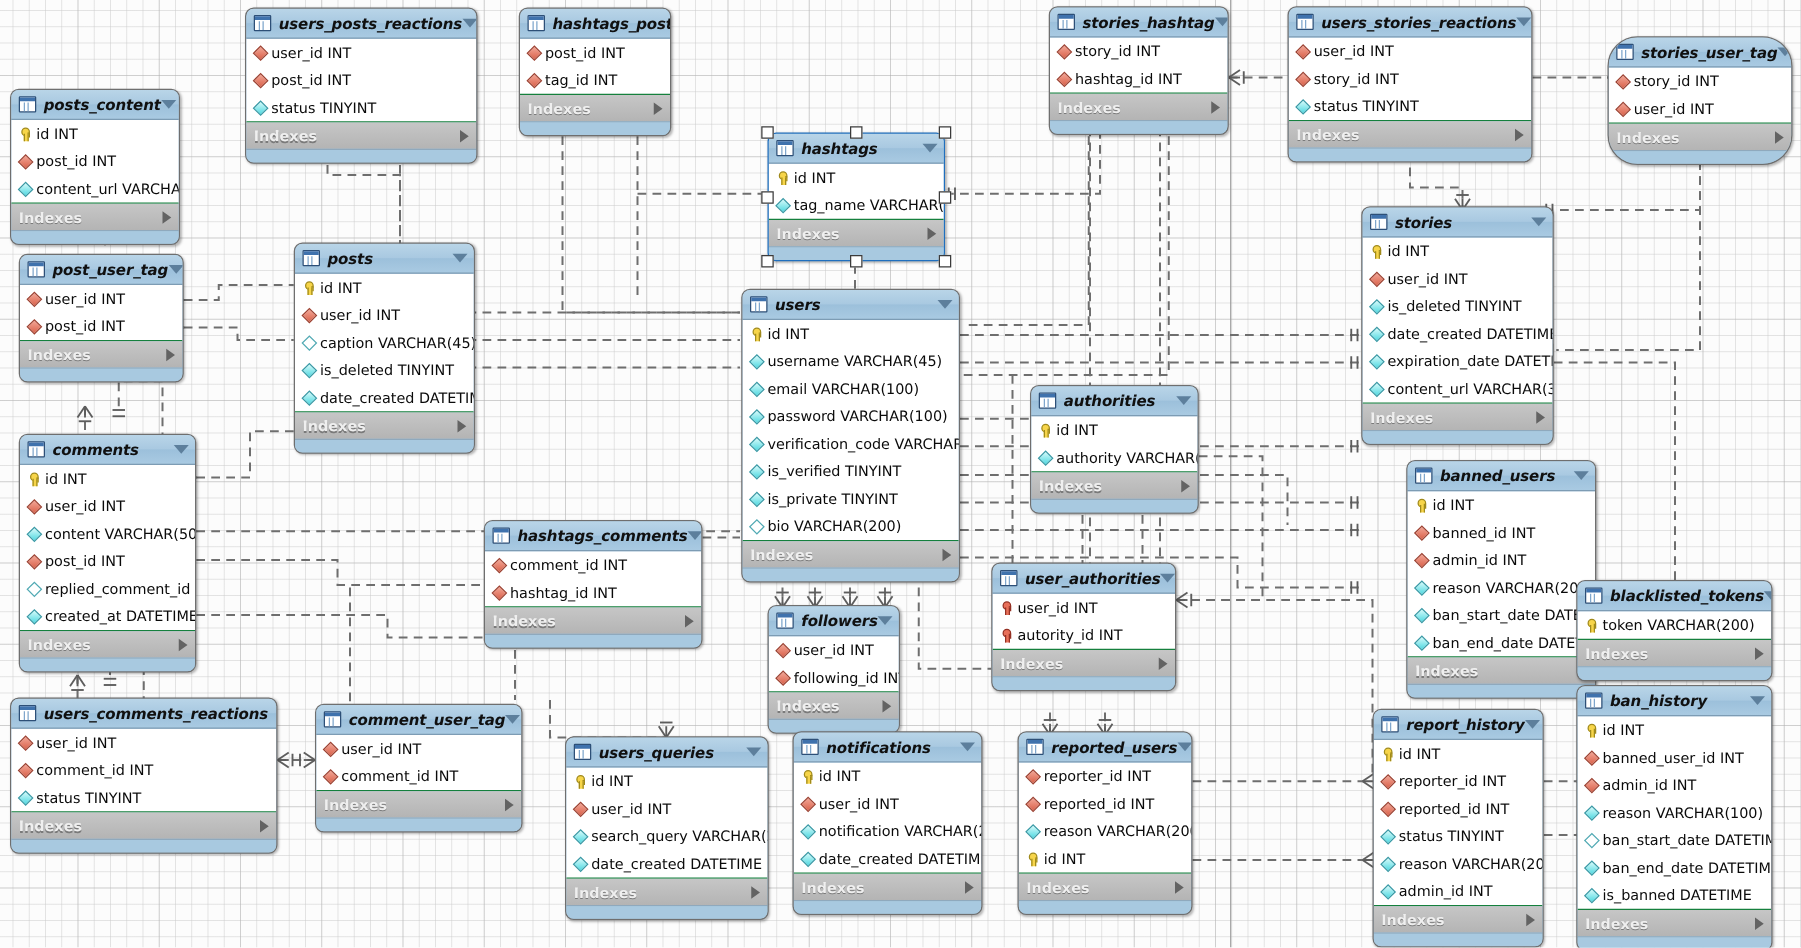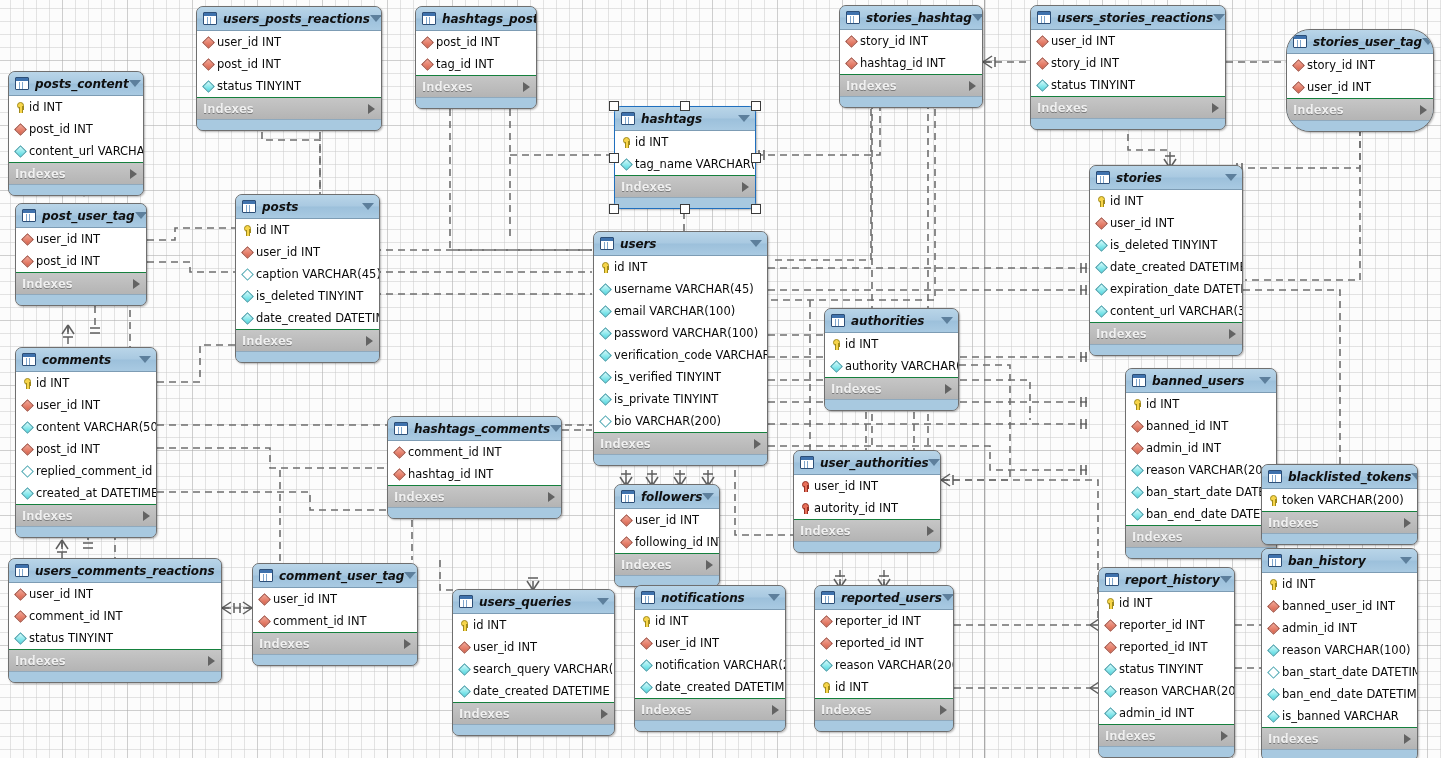--- a/index.html
+++ b/index.html
@@ -1188,21 +1188,21 @@
         <div class="col">
           <span class="gl ho"></span>
           <span>ban_start_date DATETIME</span>
         </div>
         <div class="col">
           <span class="gl cy"></span>
           <span>ban_end_date DATETIME</span>
         </div>
         <div class="col">
           <span class="gl cy"></span>
-          <span>is_banned VARCHAR</span>
+          <span>is_banned DATETIME</span>
         </div>
       </div>
       <div class="idx">
         <span class="idx-lbl">Indexes</span>
         <span class="idx-arrow"></span>
       </div>
       <div class="foot"></div>
     </div>
   </div>
 

